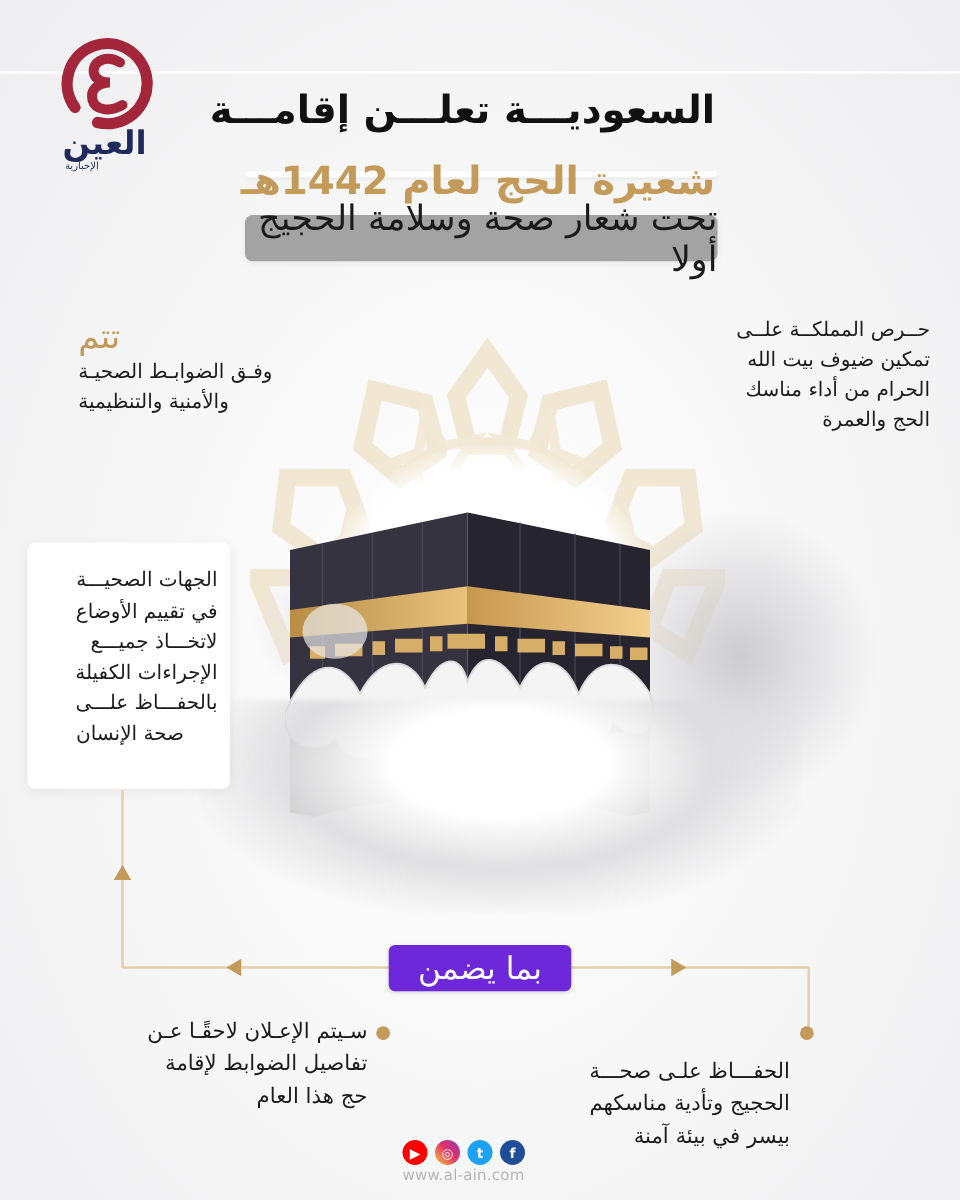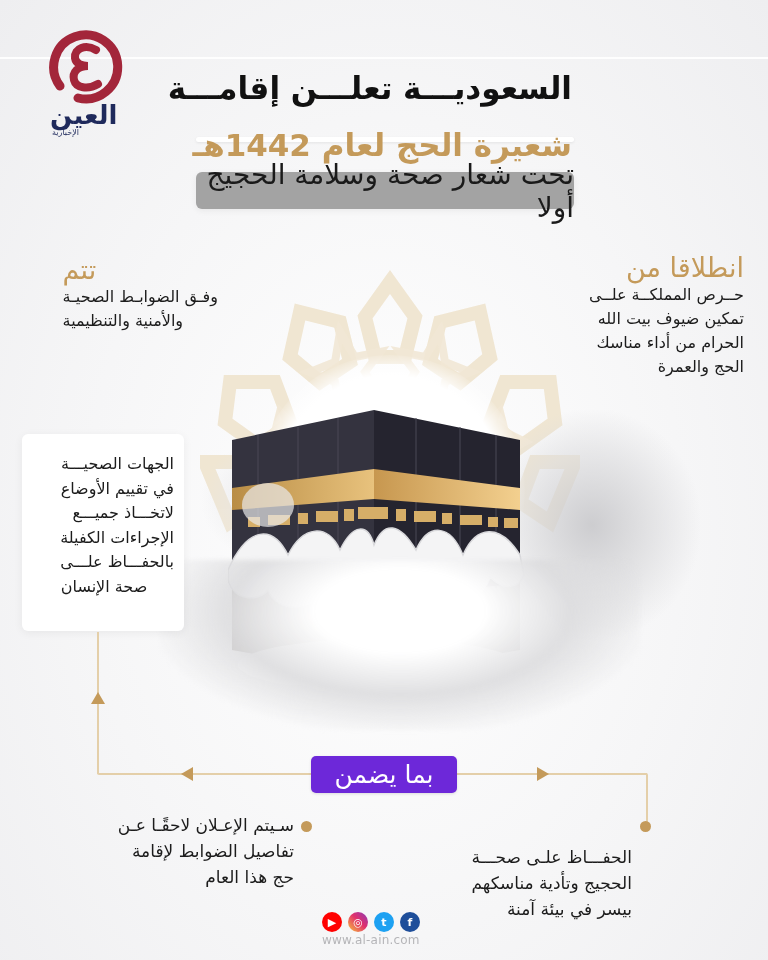--- a/index.html
+++ b/index.html
@@ -168,21 +168,20 @@
 </svg>
 <div class="abs clouds"></div>
 
 <div class="abs left-top rtl">
   <div class="heading-gold">تتم</div>
   <div class="body-text">وفـق الضوابـط الصحيـة</div>
   <div class="body-text">والأمنية والتنظيمية</div>
 </div>
 
 <div class="abs right-top rtl">
-  <div class="heading-gold">انطلاقا من</div>
   <div class="body-text">حــرص المملكــة علــى</div>
   <div class="body-text">تمكين ضيوف بيت الله</div>
   <div class="body-text">الحرام من أداء مناسك</div>
   <div class="body-text">الحج والعمرة</div>
 </div>
 
 <div class="abs left-box rtl">
   <div>الجهات الصحيـــة</div>
   <div>في تقييم الأوضاع</div>
   <div>لاتخـــاذ جميـــع</div>

